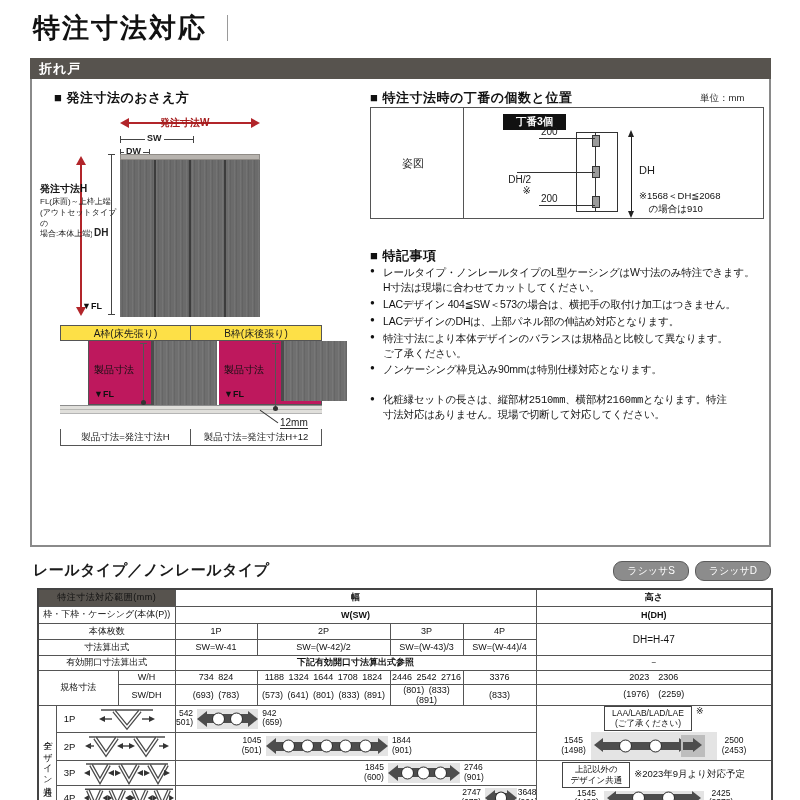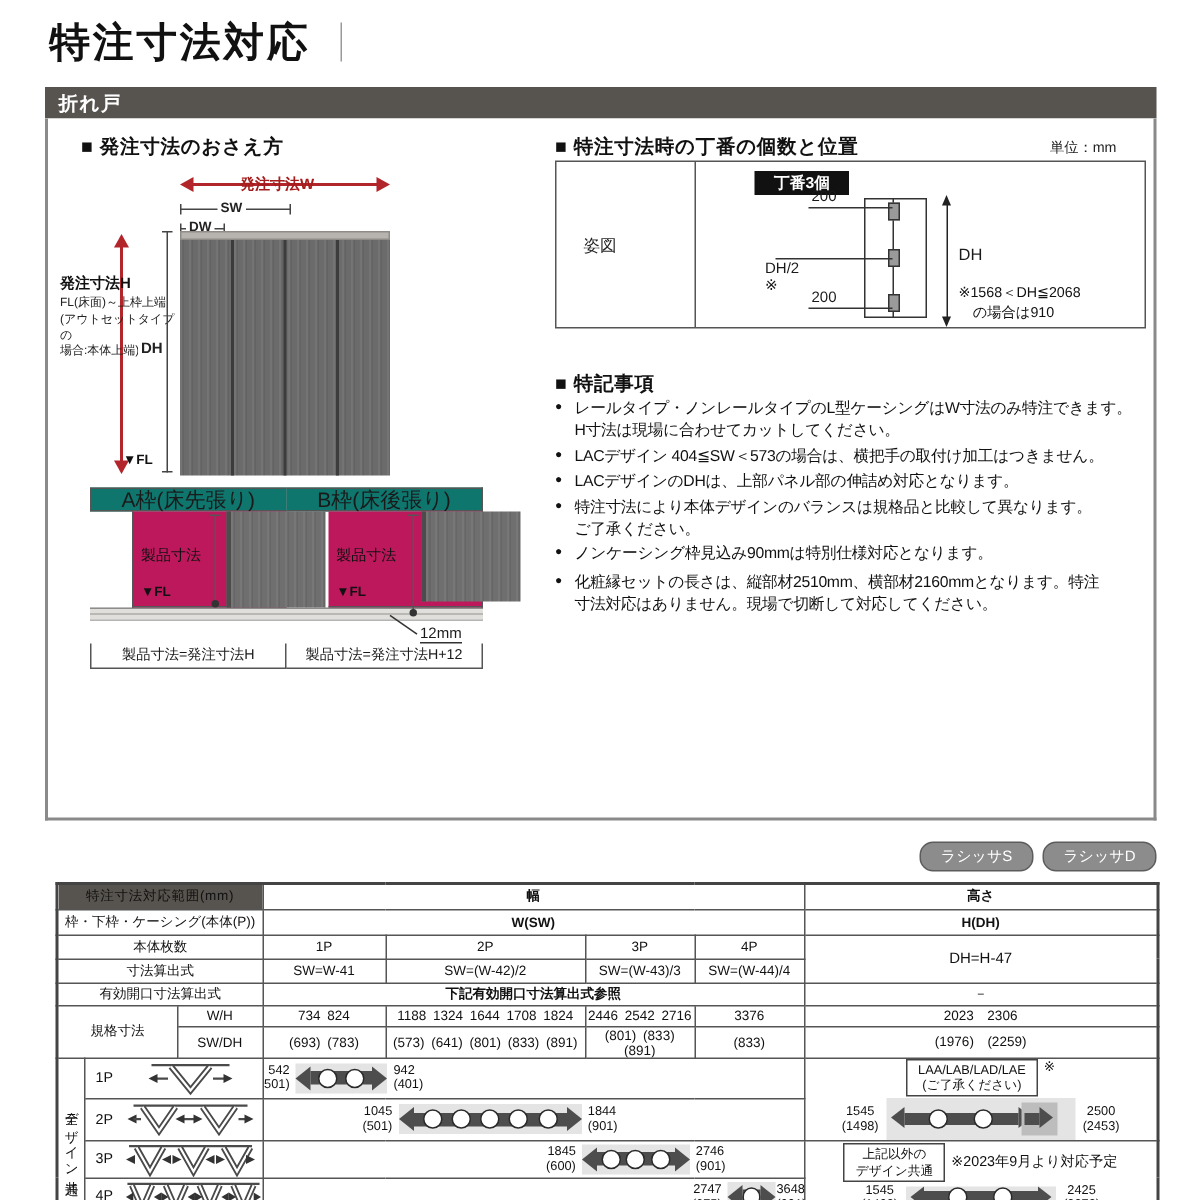--- a/index.html
+++ b/index.html
@@ -47,54 +47,54 @@
   .door-sep { position:absolute; top:0; width:2px; height:100%; background:#3c3c3c; }
   .hlblock { position:absolute; left:0; top:73px; width:82px; }
   .hlblock .t { font-size:10px; font-weight:bold; color:#111; }
   .hlblock .n { font-size:8px; color:#222; line-height:1.35; margin-top:1px; }
   .fl-lab { font-size:9px; font-weight:bold; color:#111; }
 
   
   .frames { position:absolute; left:28px; top:246px; width:262px; }
   .frow { display:flex; }
   .fcell { width:131px; border:1px solid #555; }
-  .ftitle { height:16px; font-size:14px; text-align:center; line-height:15px; background:#0f766e; }
+  .ftitle { height:16px; font-size:10px; text-align:center; line-height:15px; background:#fde047; }
   .fbody { height:64px; position:relative; background:#be185d; border-top:none;margin-left:28px; }
   .fdoor { position:absolute; top:0; width:66px; background:#6f6f6f; border-left:3px solid #4c4c4c;
            background-image:repeating-linear-gradient(90deg, rgba(255,255,255,0.06) 0 1px, rgba(0,0,0,0.08) 2px 3px, transparent 3px 6px); }
   .pdim { position:absolute; width:1px; background:#555; }
   .pdim::before { content:''; position:absolute; top:0; left:-3px; width:7px; height:1px; background:#555; }
   .pdim::after { content:''; position:absolute; bottom:-2px; left:-2px; width:5px; height:5px; border-radius:50%; background:#333; }
   .flab { position:absolute; font-size:10px; color:#111; }
   .floorband { height:9px; background:#e0dfdb; border-top:1px solid #8c8c8c; border-bottom:1px solid #b5b5b5;
                background-image:linear-gradient(to bottom, transparent 3px, #b8b8b4 3px, #b8b8b4 4px, transparent 4px); }
   .calloutzone { height:15px; position:relative; }
   .gaplab { position:absolute; font-size:10px; border-bottom:1px solid #333; line-height:1.1; }
   .gapline { position:absolute; width:22px; height:1px; background:#333; transform:rotate(35deg); }
   .fcap { height:17px; font-size:9.5px; text-align:center; line-height:16px; border-top:none; }
 
   
   .hingebox { position:absolute; left:338px; top:28px; width:394px; height:112px; border:1.5px solid #555; }
   .hdivider { position:absolute; left:92px; top:0; width:1px; height:100%; background:#555; }
-  .sugata { position:absolute; left:18px; top:48px; font-size:11px; color:#222; }
+  .sugata { position:absolute; left:31px; top:48px; font-size:11px; color:#222; }
   .hingetag { position:absolute; left:132px; top:6px; background:#111; color:#fff; font-size:10.5px; font-weight:bold; padding:1px 13px; }
   .hline { position:absolute; height:1px; background:#333; }
   .vline { position:absolute; width:1px; background:#333; }
   .hingeleaf { position:absolute; width:8px; height:12px; background:#9a9a9a; border:1px solid #333; }
   .bva { position:absolute; width:1px; background:#222; }
   .bva::before { content:''; position:absolute; top:-6px; left:-3px; border:3.5px solid transparent; border-bottom:7px solid #222; border-top:none; }
   .bva::after  { content:''; position:absolute; bottom:-6px; left:-3px; border:3.5px solid transparent; border-top:7px solid #222; border-bottom:none; }
   .hnote { position:absolute; font-size:9.5px; line-height:1.35; color:#111; }
 
   
   .notes-title { position:absolute; left:338px; top:168px; }
   .notes { position:absolute; left:338px; top:186px; width:402px; font-size:10.5px; line-height:1.42; color:#111; letter-spacing:-0.2px; }
   .notes li { list-style:none; position:relative; padding-left:13px; margin-bottom:2px; }
   .notes li::before { content:'●'; position:absolute; left:0; top:0; font-size:8px; }
-  .notes li.gap { margin-top:4px; }
+  .notes li.gap { margin-top:16px;font-family:Liberation Mono, monospace; }
 
   
   .rail-title { position:absolute; left:33px; top:561px; font-size:15px; font-weight:bold; letter-spacing:0.5px; }
   .badges { position:absolute; right:29px; top:561px; display:flex; gap:6px; }
   .badge { background:#8c8c8c; border:1.5px solid #5c5c5c; border-radius:9px; color:#fff; font-size:10px; padding:2px 13px; }
 
   
   table.spec { position:absolute; left:37px; top:588px; width:734px; border-collapse:collapse; table-layout:fixed; }
   table.spec td { border:1px solid #555; font-size:9px; text-align:center; vertical-align:middle; padding:0; color:#111; overflow:hidden;margin-top:40px; }
   table.spec { border:2px solid #444; }
@@ -218,21 +218,21 @@
 
       <div class="abs" style="left:205px; top:24px; width:42px; height:80px; border:1px solid #333;"></div>
       <div class="vline" style="left:224px; top:24px; height:80px;"></div>
       <div class="hingeleaf" style="left:221px; top:27px;"></div>
       <div class="hingeleaf" style="left:221px; top:58px;"></div>
       <div class="hingeleaf" style="left:221px; top:88px;"></div>
 
       <div class="hline" style="left:168px; top:30px; width:56px;"></div>
       <div class="abs" style="left:170px; top:18px; font-size:10px;">200</div>
       <div class="hline" style="left:146px; top:64px; width:78px;"></div>
-      <div class="abs pre" style="left:139px; top:66px; font-size:10px; text-align:left; width:36px;">DH/2
+      <div class="abs pre" style="left:124px; top:66px; font-size:10px; text-align:right; width:36px;">DH/2
 ※</div>
       <div class="hline" style="left:168px; top:97px; width:56px;"></div>
       <div class="abs" style="left:170px; top:85px; font-size:10px;">200</div>
 
       <div class="bva" style="left:260px; top:28px; height:76px;"></div>
       <div class="abs" style="left:268px; top:56px; font-size:11px;">DH</div>
       <div class="hnote pre" style="left:268px; top:82px;">※1568＜DH≦2068
 　の場合は910</div>
     </div>
 
@@ -243,20 +243,21 @@
       <li class="pre">LACデザイン 404≦SW＜573の場合は、横把手の取付け加工はつきません。</li>
       <li class="pre">LACデザインのDHは、上部パネル部の伸詰め対応となります。</li>
       <li class="pre">特注寸法により本体デザインのバランスは規格品と比較して異なります。
 ご了承ください。</li>
       <li class="pre">ノンケーシング枠見込み90mmは特別仕様対応となります。</li>
       <li class="pre gap">化粧縁セットの長さは、縦部材2510mm、横部材2160mmとなります。特注
 寸法対応はありません。現場で切断して対応してください。</li>
     </ul>
   </div>
 
+  <div class="rail-title">レールタイプ／ノンレールタイプ</div>
   <div class="badges">
     <span class="badge">ラシッサS</span>
     <span class="badge">ラシッサD</span>
   </div>
 
   <table class="spec">
     <colgroup>
       <col style="width:18px">
         <col style="width:62px">
         <col style="width:57px">
@@ -337,21 +338,21 @@
 (501)</span>
           <div class="strip" style="left:6%; width:17%;">
             <div class="dbar">
                   <div class="circles">
                     <span class="c"></span>
                     <span class="c"></span>
                   </div>
                 </div>
           </div>
           <span class="rlab" style="left:calc(23% + 4px);">942
-(401)</span>
+(659)</span>
         </div>
       </td>
       <td rowspan="2">
         <div class="hblk">
           <div class="hlabrow">
             <span class="hlbox">LAA/LAB/LAD/LAE
 (ご了承ください)</span>
             <span class="kome">※</span>
           </div>
           <div class="hbarrow">

